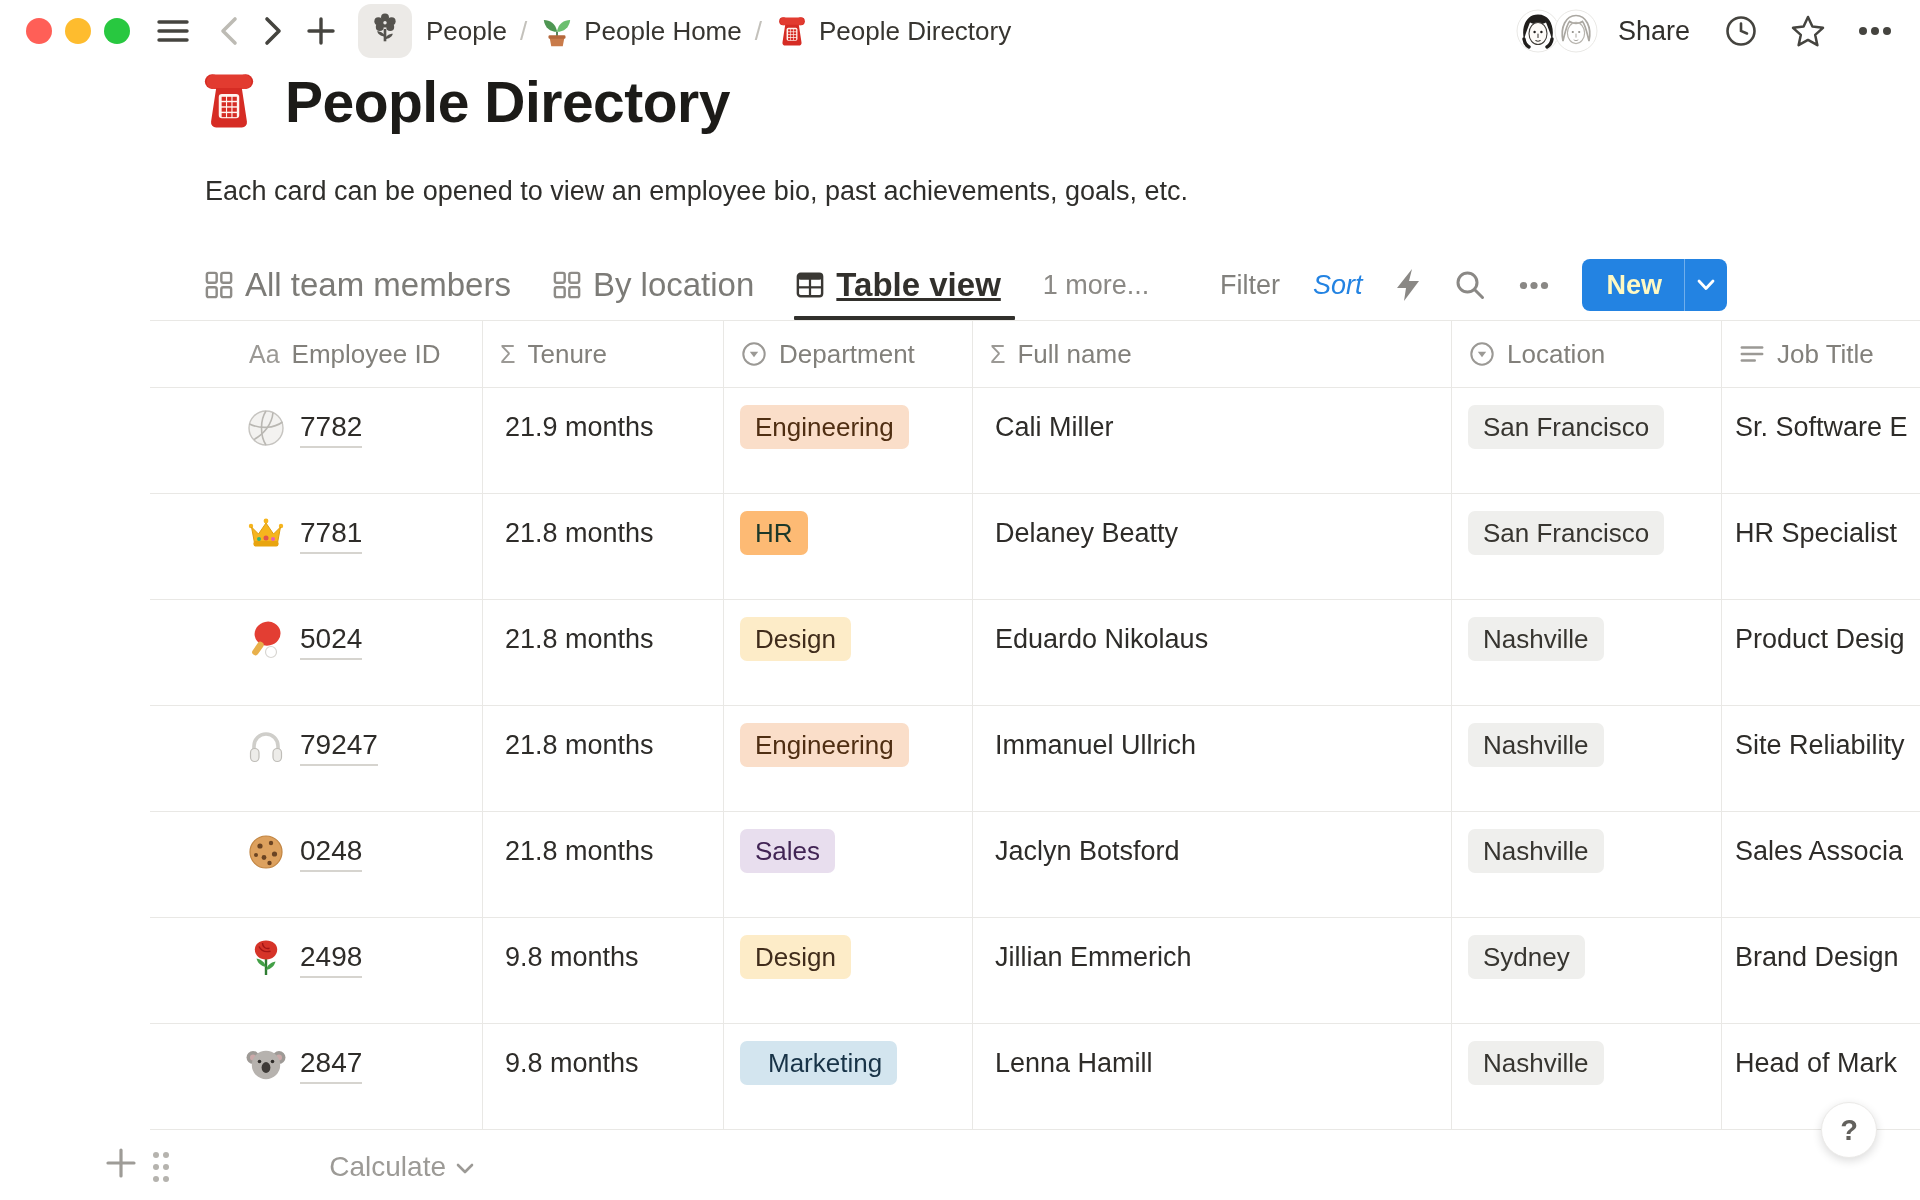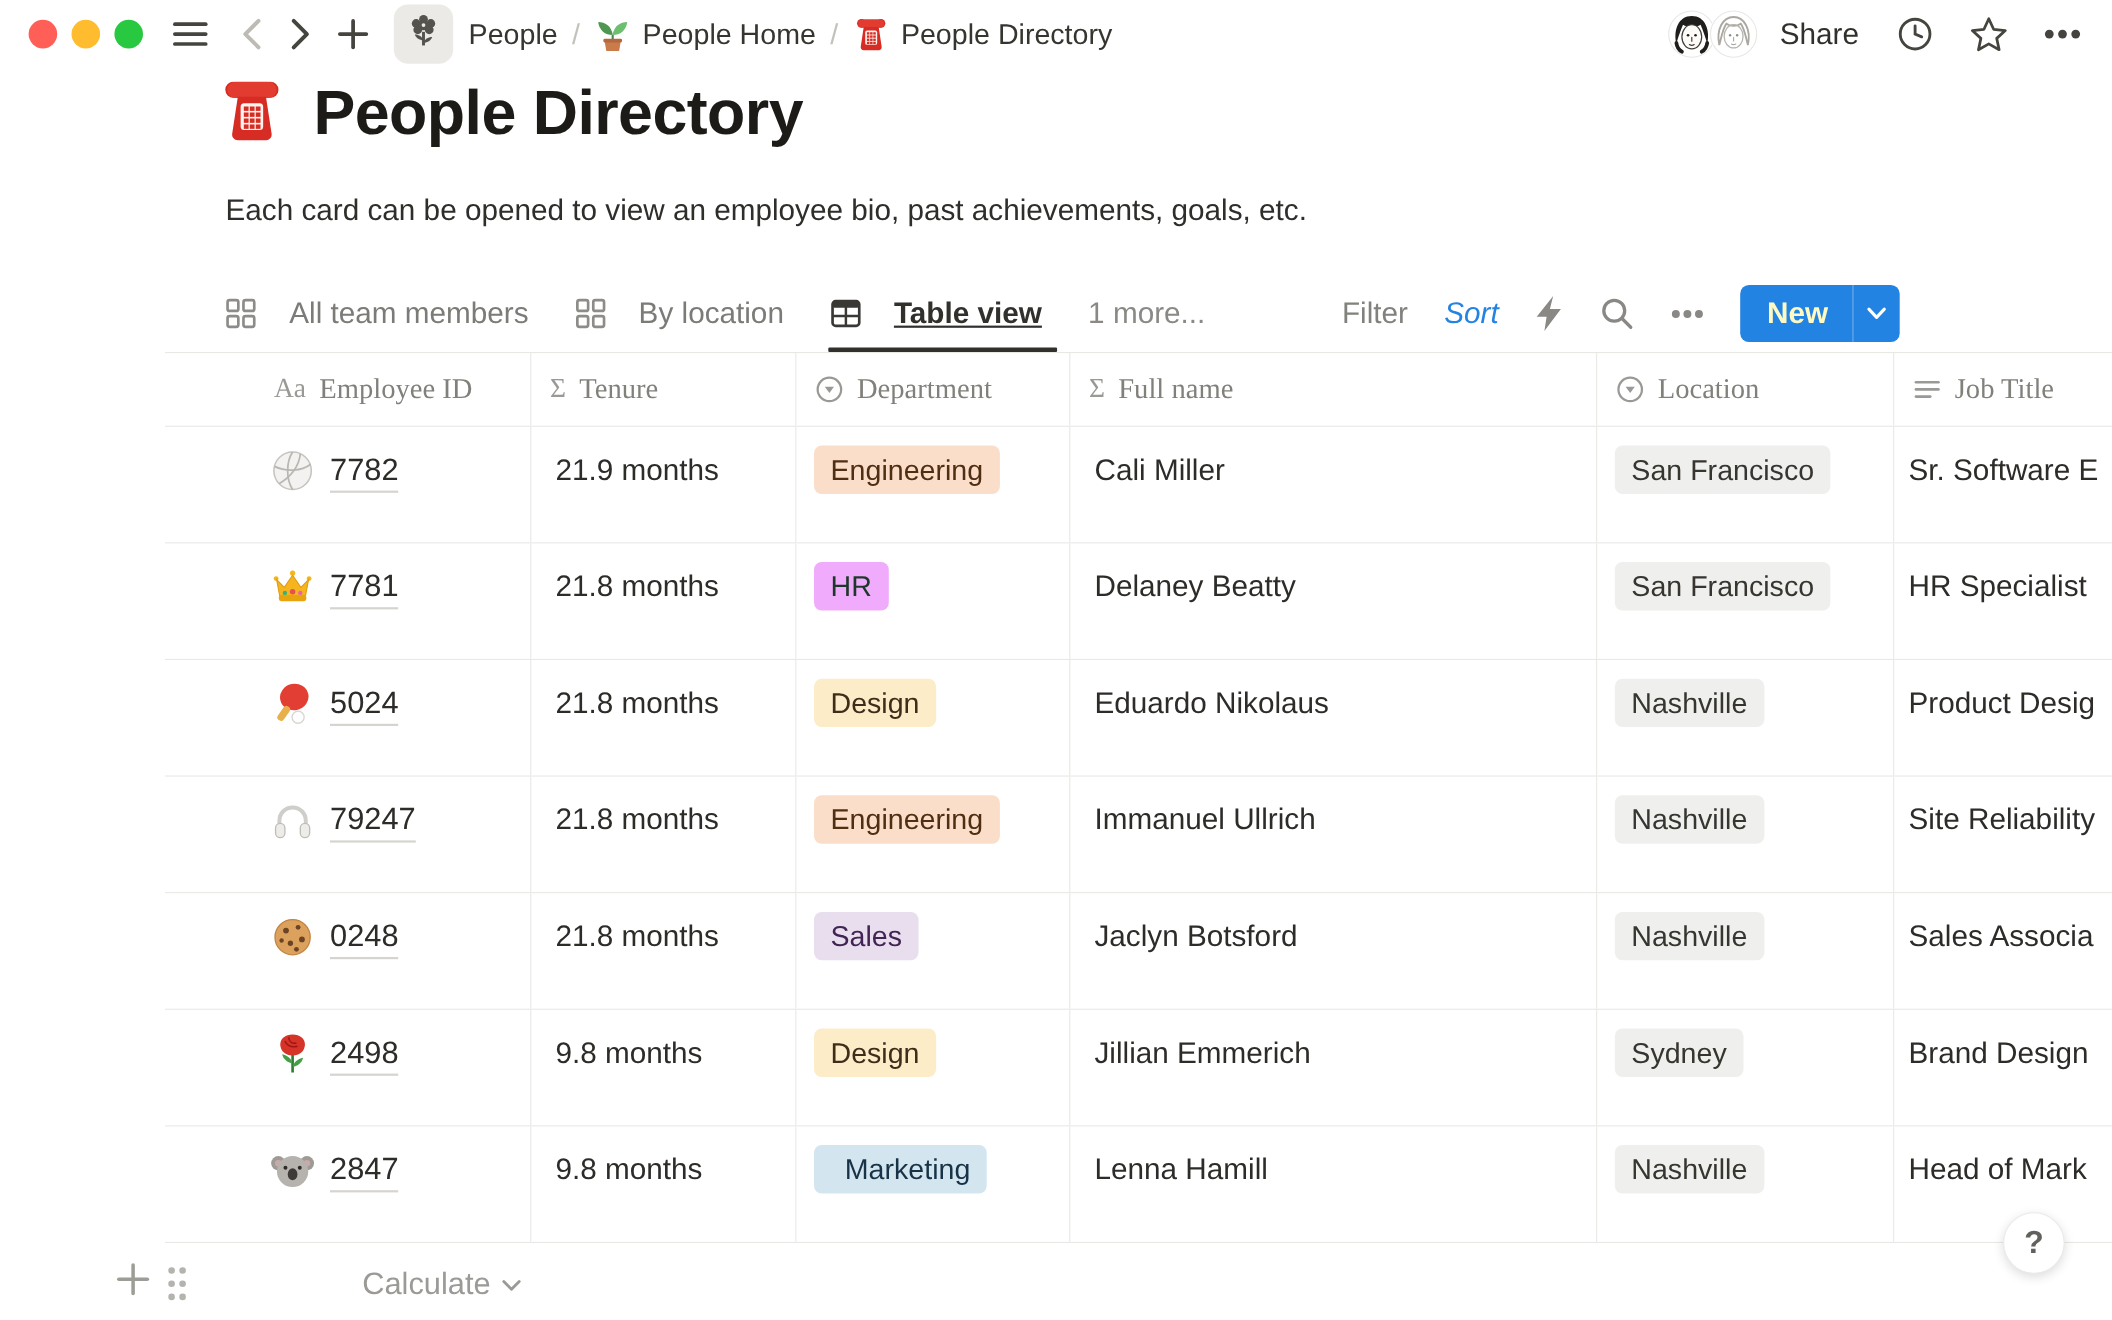--- a/index.html
+++ b/index.html
@@ -36,22 +36,22 @@
 
   
   .title-row { position:absolute; left:197px; top:68px; display:flex; align-items:center; gap:24px; }
   .title-row svg { width:64px; height:64px; }
   .page-title { font-size:57px; font-weight:700; color:#1C1B18; letter-spacing:-0.5px; }
   .page-desc { position:absolute; left:205px; top:176px; font-size:27px; color:#2F2E2B; }
 
   
   .toolbar { position:absolute; left:0; top:250px; width:1920px; height:70px; }
   .tabs { position:absolute; left:205px; top:0; height:70px; display:flex; align-items:center; gap:42px; }
-  .tab { display:flex; align-items:center; gap:30px; height:70px; position:relative;
-         font-size:27px; color:#7C7B77; font-weight:500; cursor:pointer; }
+  .tab { display:flex; align-items:center; gap:12px; height:70px; position:relative;
+         font-size:33px; color:#7C7B77; font-weight:500; cursor:pointer; }
   .tab .tabicon { color:#8E8C88; display:flex; }
   .tab.active { color:#32302C; font-weight:600;text-decoration:underline; }
   .tab.active .tabicon { color:#3A3834; }
   .tab.active::after { content:""; position:absolute; left:-2px; right:-14px; bottom:0;
                        height:4px; background:#31302C; border-radius:1px; }
   .more-label { font-size:27px; color:#8B8985; }
   .tcontrols { position:absolute; right:193px; top:0; height:70px; display:flex; align-items:center; gap:33px; }
   .tc-filter { font-size:27px; color:#82817D; }
   .tc-sort { font-size:27px;font-style:italic; }
   .tc-ic { color:#8A8885; display:flex; }
@@ -59,21 +59,21 @@
              color:#fef9c3; font-size:27px; font-weight:600; cursor:pointer; }
   .new-main { display:flex; align-items:center; padding:0 22px 0 24px; }
   .new-divider { width:1px; background:rgba(255,255,255,0.35); }
   .new-caret { display:flex; align-items:center; padding:0 11px; }
 
   
   .dbtable { position:absolute; left:150px; top:320px; width:1872px; }
   .trow { display:grid; grid-template-columns:333px 241px 249px 479px 270px 300px; }
   .thead { height:68px; border-top:1px solid #E9E8E5; border-bottom:1px solid #E9E8E5; }
   .th { display:flex; align-items:center; gap:12px; font-size:26px; color:#82807B;
-        padding-left:17px; border-right:1px solid #E9E8E5; overflow:hidden; white-space:nowrap; cursor:pointer;font-family:Liberation Serif, serif; }
+        padding-left:17px; border-right:1px solid #E9E8E5; overflow:hidden; white-space:nowrap; cursor:pointer; }
   .th:first-child { padding-left:99px; }
   .th:last-child { border-right:none; }
   .type-ic { color:#9B9995; font-size:25px; display:flex; align-items:center; }
   .type-ic svg { display:block; }
   .tr { height:106px; border-bottom:1px solid #E9E8E5; }
   .td { border-right:1px solid #E9E8E5; padding:24px 10px 0 22px; font-size:27px; color:#2E2C29;
         overflow:hidden; white-space:nowrap; }
   .td:last-child { border-right:none; overflow:visible; }
   .td-id { display:flex; align-items:flex-start; gap:14px; padding-left:96px; padding-top:20px; }
   .td-id .emoji svg { width:40px; height:40px; display:block; }
@@ -418,21 +418,21 @@
                 <path d="M5.5 13 L12.5 20 L20 9 L27.5 20 L34.5 13 L31.5 29 H8.5 Z" fill="#F6B51E" stroke="#DE9D10" stroke-width="1"></path>
                 <rect x="7.5" y="27" width="25" height="5.5" rx="2.2" fill="#E8A40F"></rect>
                 <circle cx="20" cy="24" r="2.5" fill="#E2544A"></circle>
                 <circle cx="13" cy="25" r="2" fill="#3BB273"></circle>
                 <circle cx="27" cy="25" r="2" fill="#E862B0"></circle>
               </svg>
             </span>
             <span class="id-text">7781</span>
           </div>
           <div class="td">21.8 months</div>
-          <div class="td td-tag"><span class="tag" style="background: #f0abfc; color: rgb(28, 56, 41);">HR</span></div>
+          <div class="td td-tag"><span class="tag" style="background: #fdba74; color: rgb(28, 56, 41);">HR</span></div>
           <div class="td">Delaney Beatty</div>
           <div class="td td-loc"><span class="tag" style="background: rgb(239, 239, 237); color: rgb(55, 53, 48);">San Francisco</span></div>
           <div class="td td-job">HR Specialist</div>
         </div>
         <div class="trow tr">
           <div class="td td-id">
             <span class="emoji">
               <svg viewBox="0 0 40 40">
                 <g transform="rotate(-12 20 16)">
                   <ellipse cx="22" cy="14" rx="13" ry="12" fill="#E33E33"></ellipse>

